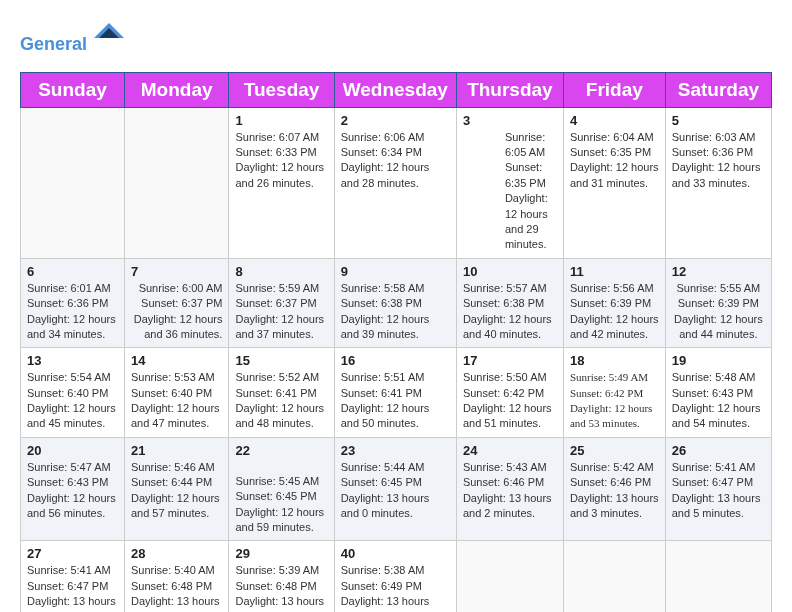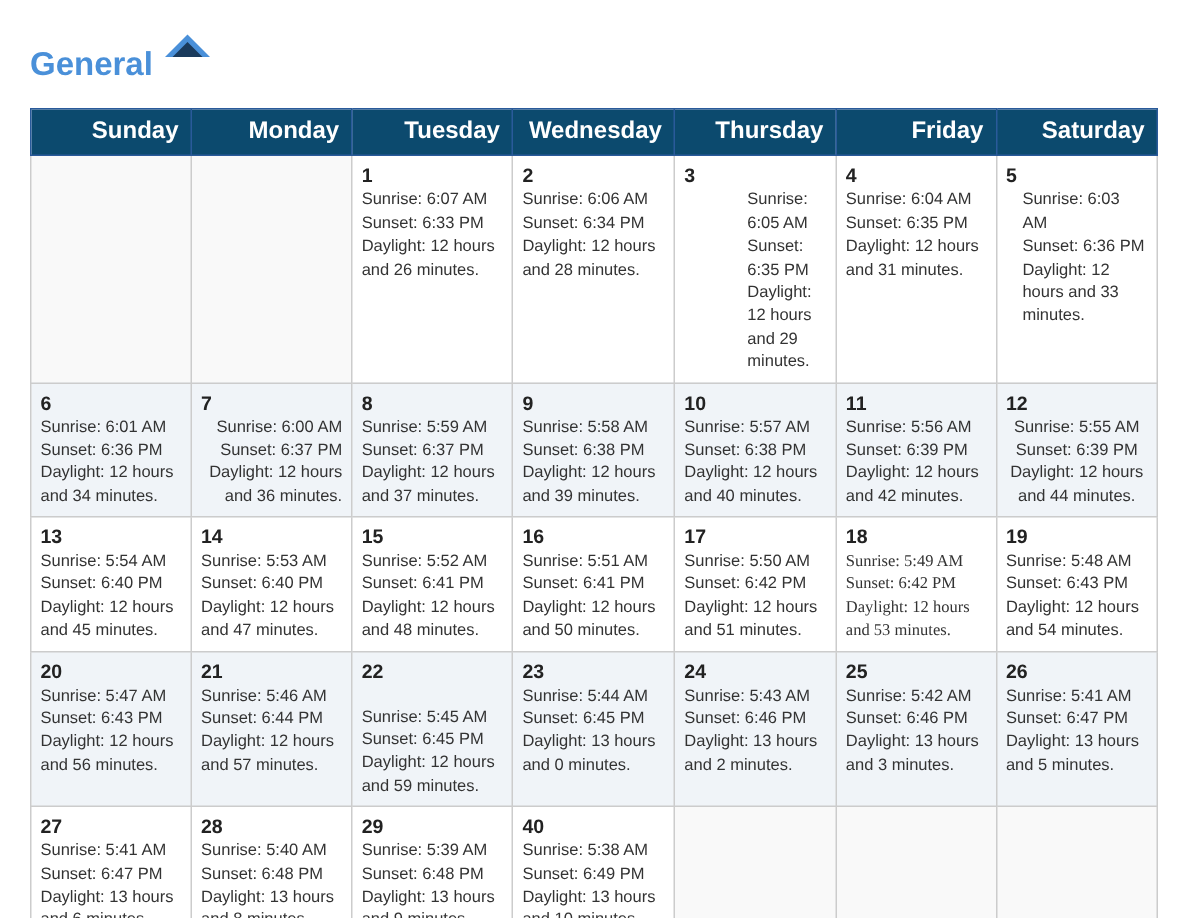--- a/index.html
+++ b/index.html
@@ -14,21 +14,21 @@
       display: flex;
       justify-content: space-between;
       align-items: flex-start;
       margin-bottom: 16px;
     }
     .logo {
       display: flex;
       align-items: center;
     }
     .logo-text {
-      font-size: 22px;
+      font-size: 18px;
       font-weight: bold;
       color: #1a3a5c;
       line-height: 1.2;
     }
     .logo-text span {
       color: #4a90d9;
     }
     .logo-icon {
       width: 30px;
       height: 30px;
@@ -46,26 +46,26 @@
     }
     .location {
       font-size: 14px;
       color: #333;
     }
     .calendar {
       width: 100%;
       border-collapse: collapse;
     }
     .calendar th {
-      background: #0c4a6e;
+      background: #d946ef;
       color: #fff;
-      font-size: 16px;
+      font-size: 19px;
       font-weight: bold;
       padding: 6px 8px;
-      text-align: right;
+      text-align: center;
       border: 1px solid #2a5a9a;
     }
     .calendar td {
       vertical-align: top;
       border: 1px solid #ccc;
       padding: 5px 6px;
       width: 108px;
       min-height: 80px;
     }
     .calendar tr:nth-child(even) td {
@@ -146,21 +146,21 @@
 Daylight: 12 hours and 29 minutes.</div>
         </td>
         <td>
           <span class="day-number">4</span>
           <div class="day-info" style="white-space: pre-line;">Sunrise: 6:04 AM
 Sunset: 6:35 PM
 Daylight: 12 hours and 31 minutes.</div>
         </td>
         <td>
           <span class="day-number">5</span>
-          <div class="day-info" style="white-space: pre-line; margin-left: 11px;">Sunrise: 6:03 AM
+          <div class="day-info" style="white-space: pre-line;">Sunrise: 6:03 AM
 Sunset: 6:36 PM
 Daylight: 12 hours and 33 minutes.</div>
         </td>
       </tr>
       <tr>
         <td>
           <span class="day-number">6</span>
           <div class="day-info" style="white-space: pre-line;">Sunrise: 6:01 AM
 Sunset: 6:36 PM
 Daylight: 12 hours and 34 minutes.</div>

